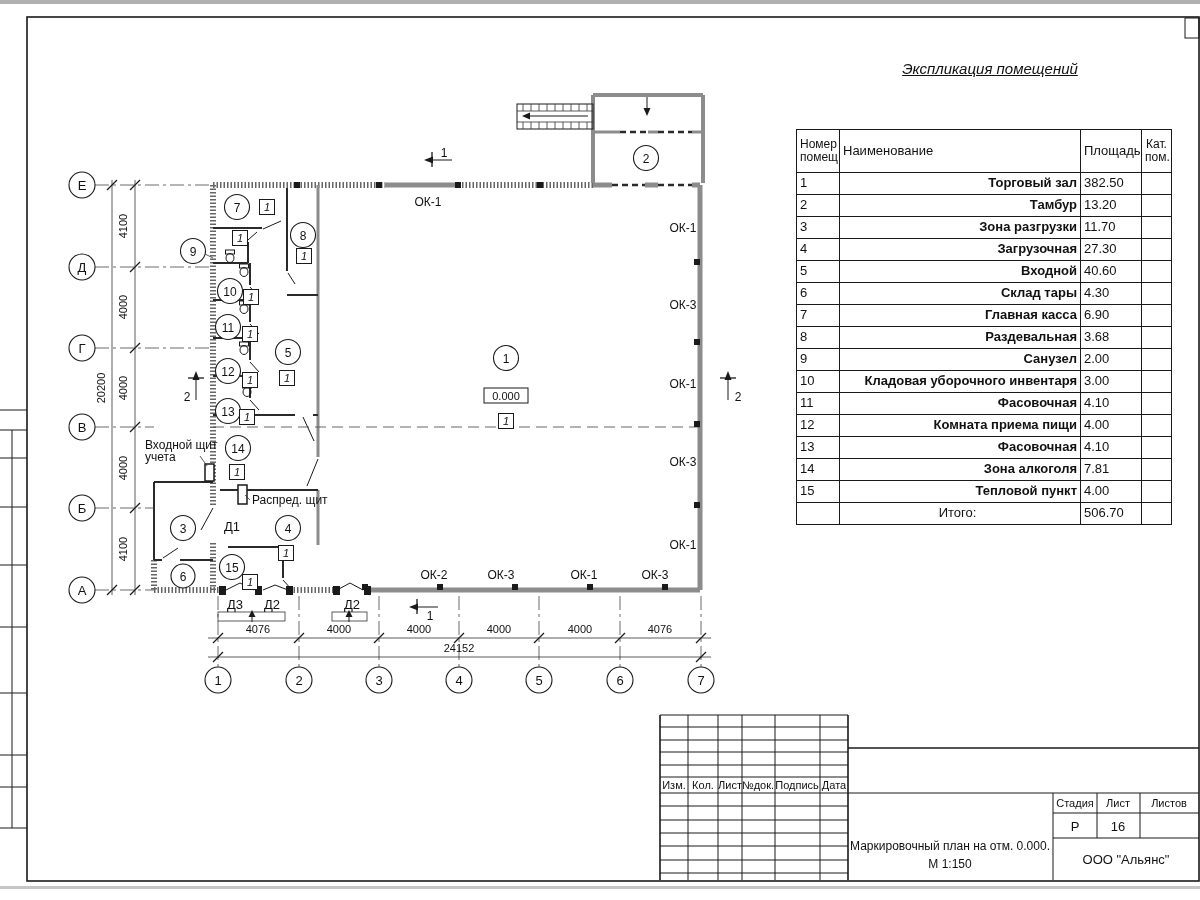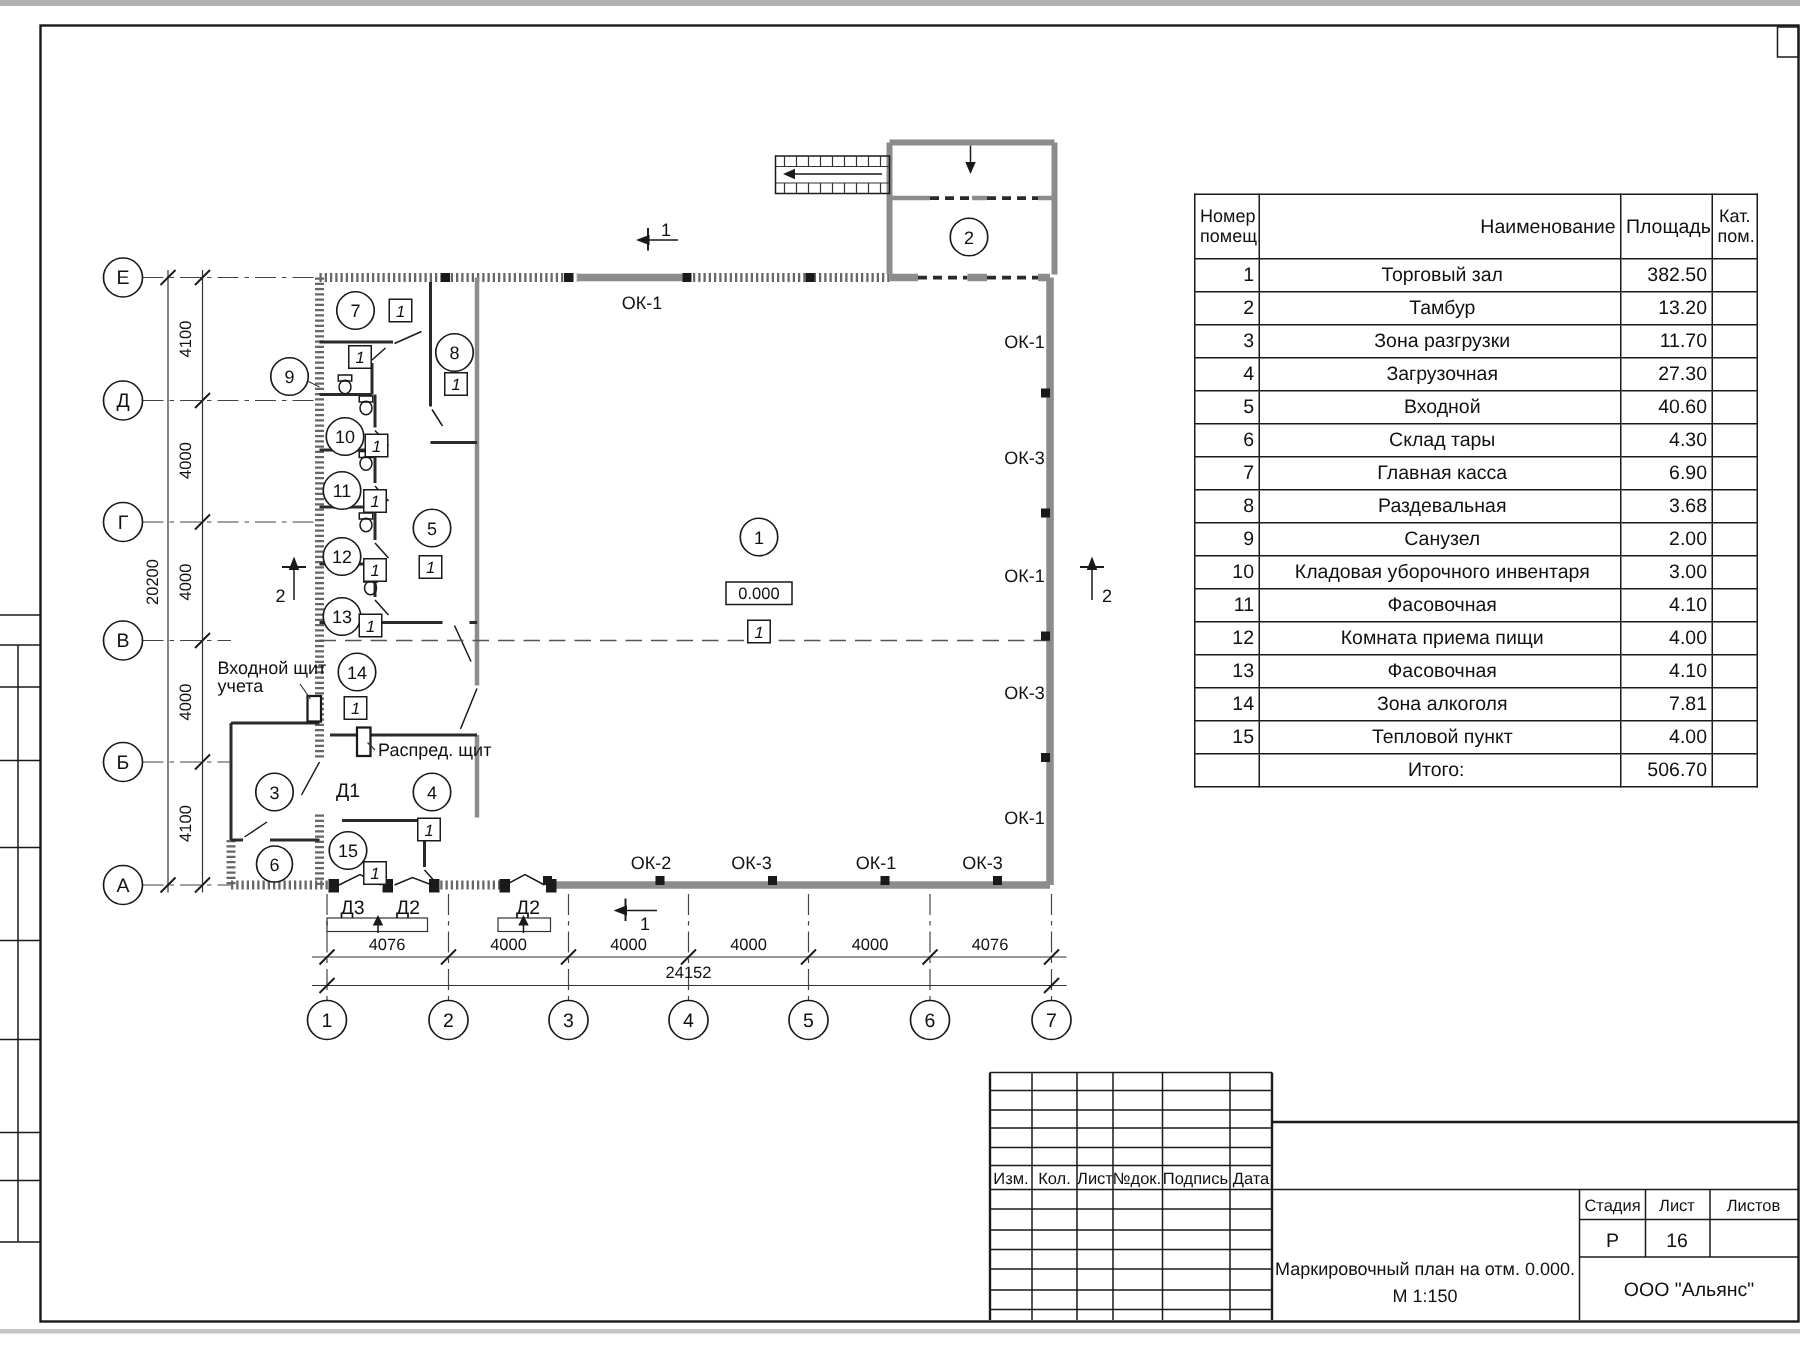--- a/index.html
+++ b/index.html
@@ -29,22 +29,22 @@
   .sheet-title{position:absolute;font-size:15px;font-style:italic;text-decoration:underline;
                text-align:center;white-space:nowrap;}
   
   .expl{position:absolute;left:796px;top:129px;}
   .expl table{border-collapse:collapse;table-layout:fixed;width:375px;
               font-size:13px;line-height:1.12;}
   .expl th,.expl td{border:1px solid #1a1a1a;padding:0 3px;overflow:hidden;}
   .expl table{border:1.5px solid #1a1a1a;}
   .expl th{font-weight:normal;height:42px;}
   .expl td{height:21px;}
-  .expl .c{text-align:right;}
-  .expl .l{text-align:center;padding-left:6px;}
+  .expl .c{text-align:left;}
+  .expl .l{text-align:right;padding-left:6px;font-weight:bold;}
   .expl .r{text-align:center;padding-right:8px;}
   .expl th.small{font-size:12px;}
 </style>
 </head>
 <body>
 
 <div class="sheet">
 
 <svg width="1200" height="900" viewBox="0 0 1200 900">
 
@@ -481,20 +481,21 @@
     <text x="1118" y="807" class="t f11 tc">Лист</text>
     <text x="1169" y="807" class="t f11 tc">Листов</text>
     <text x="1075" y="831" class="t f13 tc">Р</text>
     <text x="1118" y="831" class="t f13 tc">16</text>
     <text x="950" y="850" class="t f12 tc">Маркировочный план на отм. 0.000.</text>
     <text x="950" y="868" class="t f12 tc">М 1:150</text>
     <text x="1126" y="864" class="t f13 tc">ООО "Альянс"</text>
   </g>
 </svg>
 
+<div class="sheet-title" style="left:850px;top:60px;width:280px;">Экспликация помещений</div>
 
 <div class="expl">
   <table>
     <colgroup>
           <col style="width:43px">
           <col style="width:241px">
           <col style="width:61px">
           <col style="width:30px">
         </colgroup>
     <thead>

